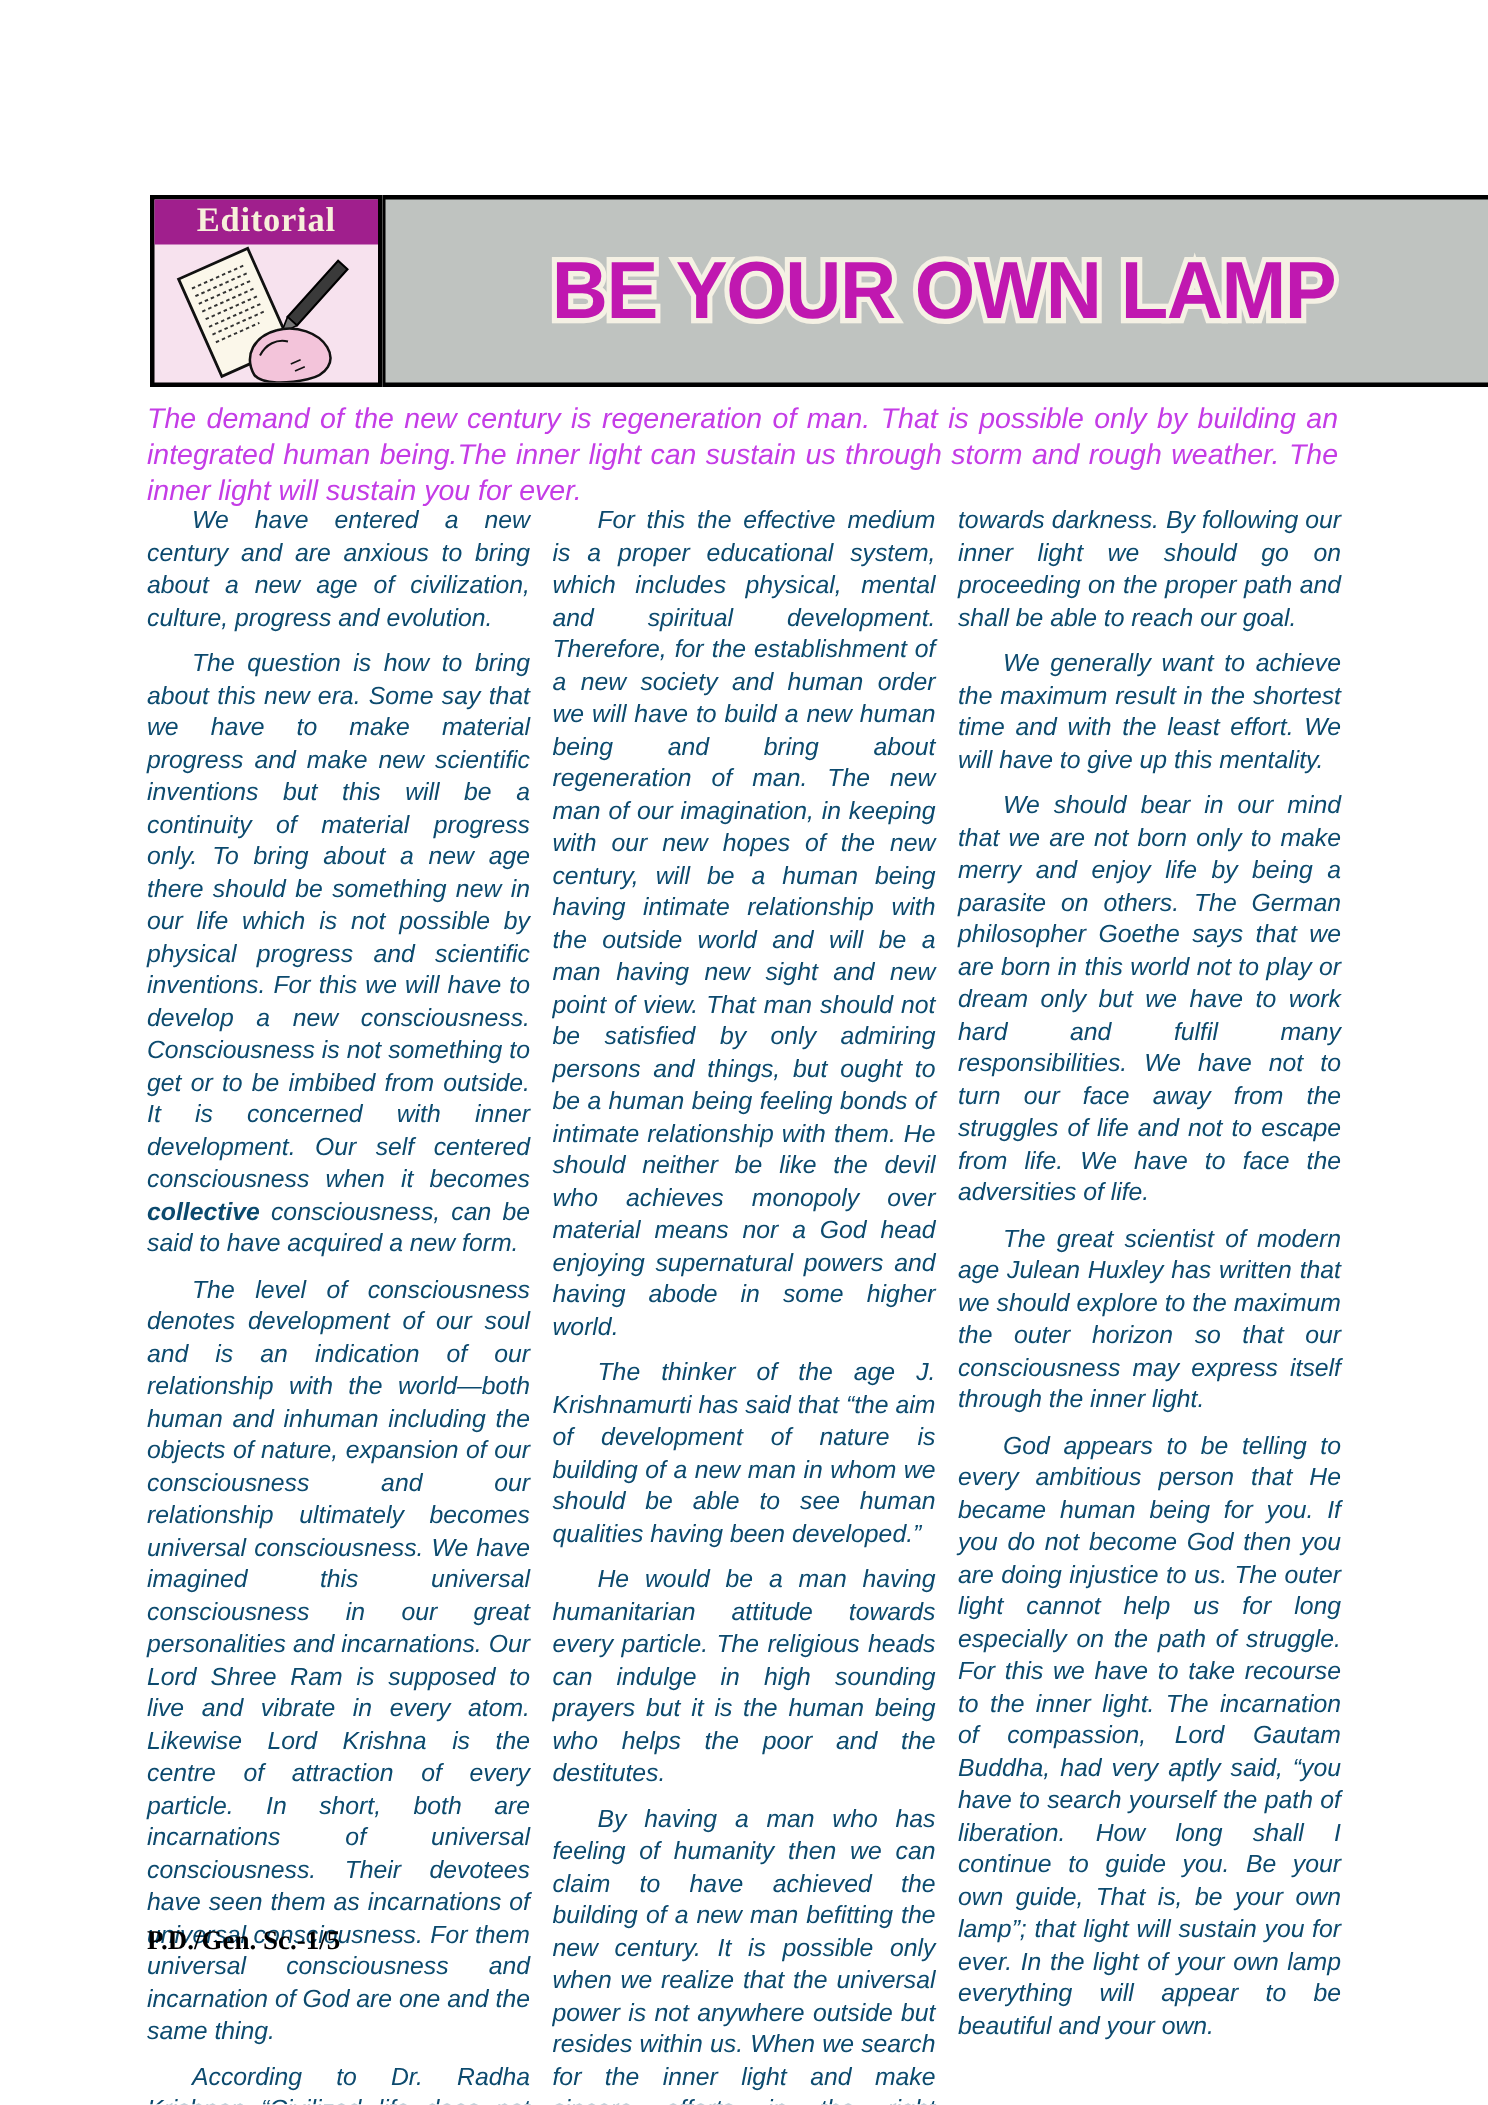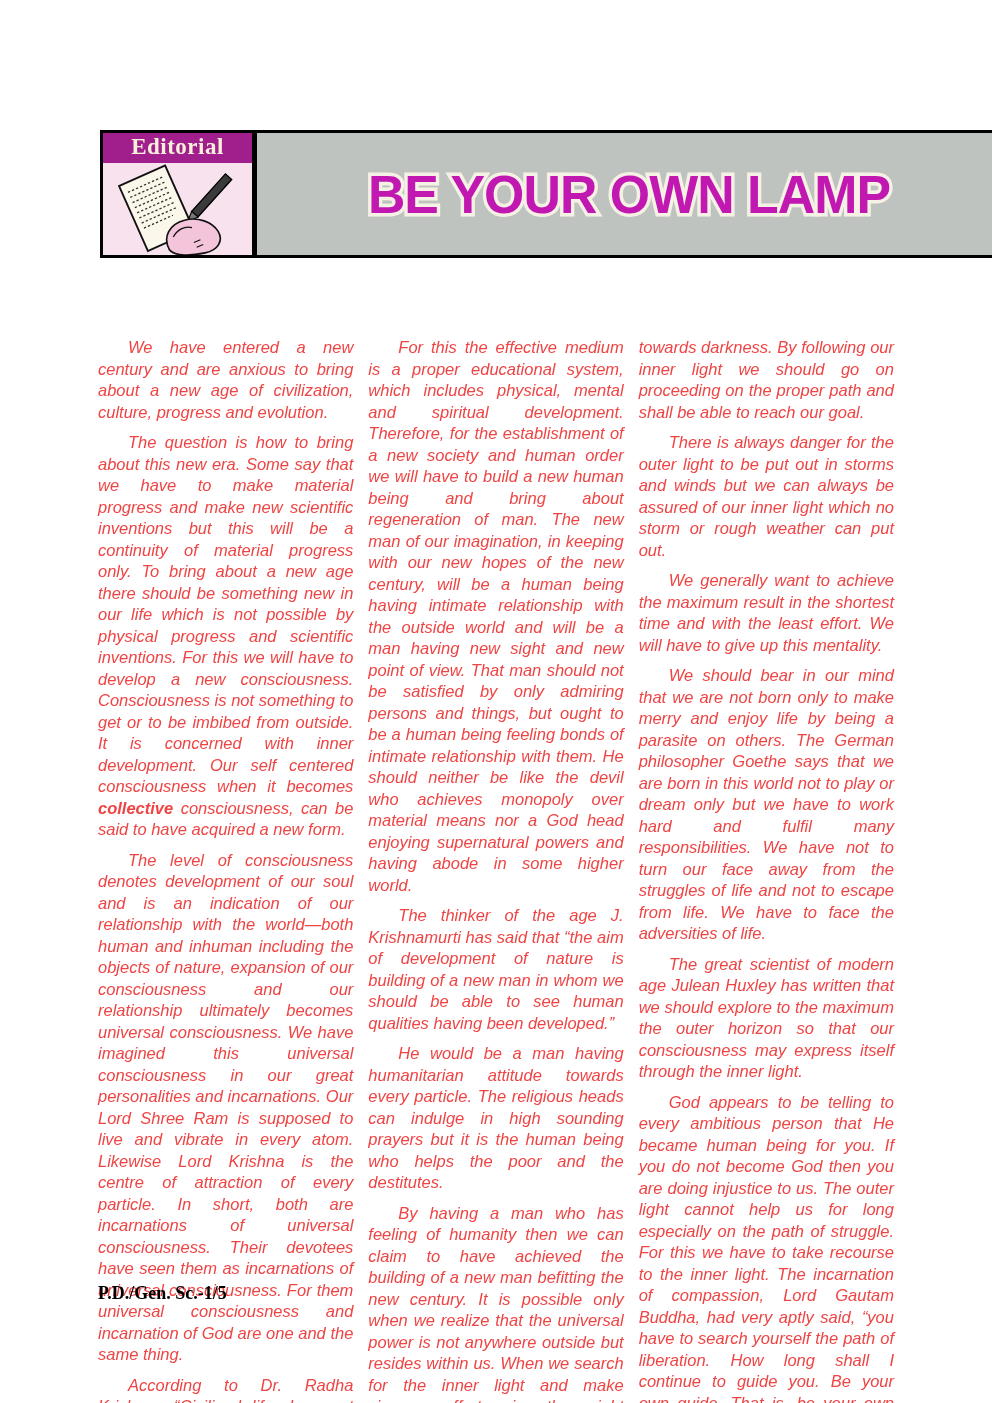--- a/index.html
+++ b/index.html
@@ -66,21 +66,21 @@
   .columns {
     position: absolute; left: 98px; top: 337px; width: 796px;
     display: flex; gap: 15px;
   }
   .col { flex: 1; min-width: 0; }
   .col p.para {
     margin: 0 0 9px 0;
     font-style: italic;
     font-size: 16.5px;
     line-height: 21.5px;
-    color: #ef4444;
+    color: #0c4a6e;
     text-align: justify;
     text-indent: 30px;
   }
   .col p.para.cont { text-indent: 0; }
   .col p.para .bold { font-weight: bold; }
   
   .footer-code {
     position: absolute; left: 98px; top: 1283px;
     font-family: "Liberation Serif", serif;
     font-weight: bold;
@@ -120,37 +120,37 @@
           <path d="M70,78 C74,70 82,66 90,68" fill="none" stroke="#111" stroke-width="1.4"></path>
           <path d="M92,84 l7,-3 M95,89 l7,-3" stroke="#111" stroke-width="1.2" fill="none"></path>
         </svg>
       </div>
     </div>
     <div class="banner">
       <div class="banner-title">BE YOUR OWN LAMP</div>
     </div>
   </div>
 
+  <div class="intro">The demand of the new century is regeneration of man. That is possible only by building an integrated human being.The inner light can sustain us through storm and rough weather. The inner light will sustain you for ever.</div>
 
   <div class="columns">
     <div class="col">
         <p class="para"><span>We have entered a new century and are anxious to bring about a new age of civilization, culture, progress and evolution.</span></p>
         <p class="para"><span>The question is how to bring about this new era. Some say that we have to make material progress and make new scientific inventions but this will be a continuity of material progress only. To bring about a new age there should be something new in our life which is not possible by physical progress and scientific inventions. For this we will have to develop a new consciousness. Consciousness is not something to get or to be imbibed from outside. It is concerned with inner development. Our self centered consciousness when it becomes </span><span class="bold">collective</span><span> consciousness, can be said to have acquired a new form.</span></p>
         <p class="para"><span>The level of consciousness denotes development of our soul and is an indication of our relationship with the world—both human and inhuman including the objects of nature, expansion of our consciousness and our relationship ultimately becomes universal consciousness. We have imagined this universal consciousness in our great personalities and incarnations. Our Lord Shree Ram is supposed to live and vibrate in every atom. Likewise Lord Krishna is the centre of attraction of every particle. In short, both are incarnations of universal consciousness. Their devotees have seen them as incarnations of universal consciousness. For them universal consciousness and incarnation of God are one and the same thing.</span></p>
         <p class="para"><span>According to Dr. Radha Krishnan “Civilized life does not mean animal power or physical progress. The comforts and luxuries of life are not the aim of life. The path of development of man should go upwards through the steps of consciousness. This is the sign of peace and new culture.”</span></p>
       </div>
     <div class="col">
         <p class="para"><span>For this the effective medium is a proper educational system, which includes physical, mental and spiritual development. Therefore, for the establishment of a new society and human order we will have to build a new human being and bring about regeneration of man. The new man of our imagination, in keeping with our new hopes of the new century, will be a human being having intimate relationship with the outside world and will be a man having new sight and new point of view. That man should not be satisfied by only admiring persons and things, but ought to be a human being feeling bonds of intimate relationship with them. He should neither be like the devil who achieves monopoly over material means nor a God head enjoying supernatural powers and having abode in some higher world.</span></p>
         <p class="para"><span>The thinker of the age J. Krishnamurti has said that “the aim of development of nature is building of a new man in whom we should be able to see human qualities having been developed.”</span></p>
         <p class="para"><span>He would be a man having humanitarian attitude towards every particle. The religious heads can indulge in high sounding prayers but it is the human being who helps the poor and the destitutes.</span></p>
         <p class="para"><span>By having a man who has feeling of humanity then we can claim to have achieved the building of a new man befitting the new century. It is possible only when we realize that the universal power is not anywhere outside but resides within us. When we search for the inner light and make sincere efforts in the right direction, it is sure that we will not go</span></p>
       </div>
     <div class="col">
       <p class="para cont"><span>towards darkness. By following our inner light we should go on proceeding on the proper path and shall be able to reach our goal.</span></p>
-        <p class="para"><span>There is always danger for the outer light to be put out in storms and winds but we can always be assured of our inner light which no storm or rough weather can put out.</span></p>
         <p class="para"><span>We generally want to achieve the maximum result in the shortest time and with the least effort. We will have to give up this mentality.</span></p>
         <p class="para"><span>We should bear in our mind that we are not born only to make merry and enjoy life by being a parasite on others. The German philosopher Goethe says that we are born in this world not to play or dream only but we have to work hard and fulfil many responsibilities. We have not to turn our face away from the struggles of life and not to escape from life. We have to face the adversities of life.</span></p>
         <p class="para"><span>The great scientist of modern age Julean Huxley has written that we should explore to the maximum the outer horizon so that our consciousness may express itself through the inner light.</span></p>
         <p class="para"><span>God appears to be telling to every ambitious person that He became human being for you. If you do not become God then you are doing injustice to us. The outer light cannot help us for long especially on the path of struggle. For this we have to take recourse to the inner light. The incarnation of compassion, Lord Gautam Buddha, had very aptly said, “you have to search yourself the path of liberation. How long shall I continue to guide you. Be your own guide, That is, be your own lamp”; that light will sustain you for ever. In the light of your own lamp everything will appear to be beautiful and your own.</span></p>
     </div>
   </div>
 
   <div class="footer-code">P.D./Gen. Sc.-1/5</div>
 
 </div>

